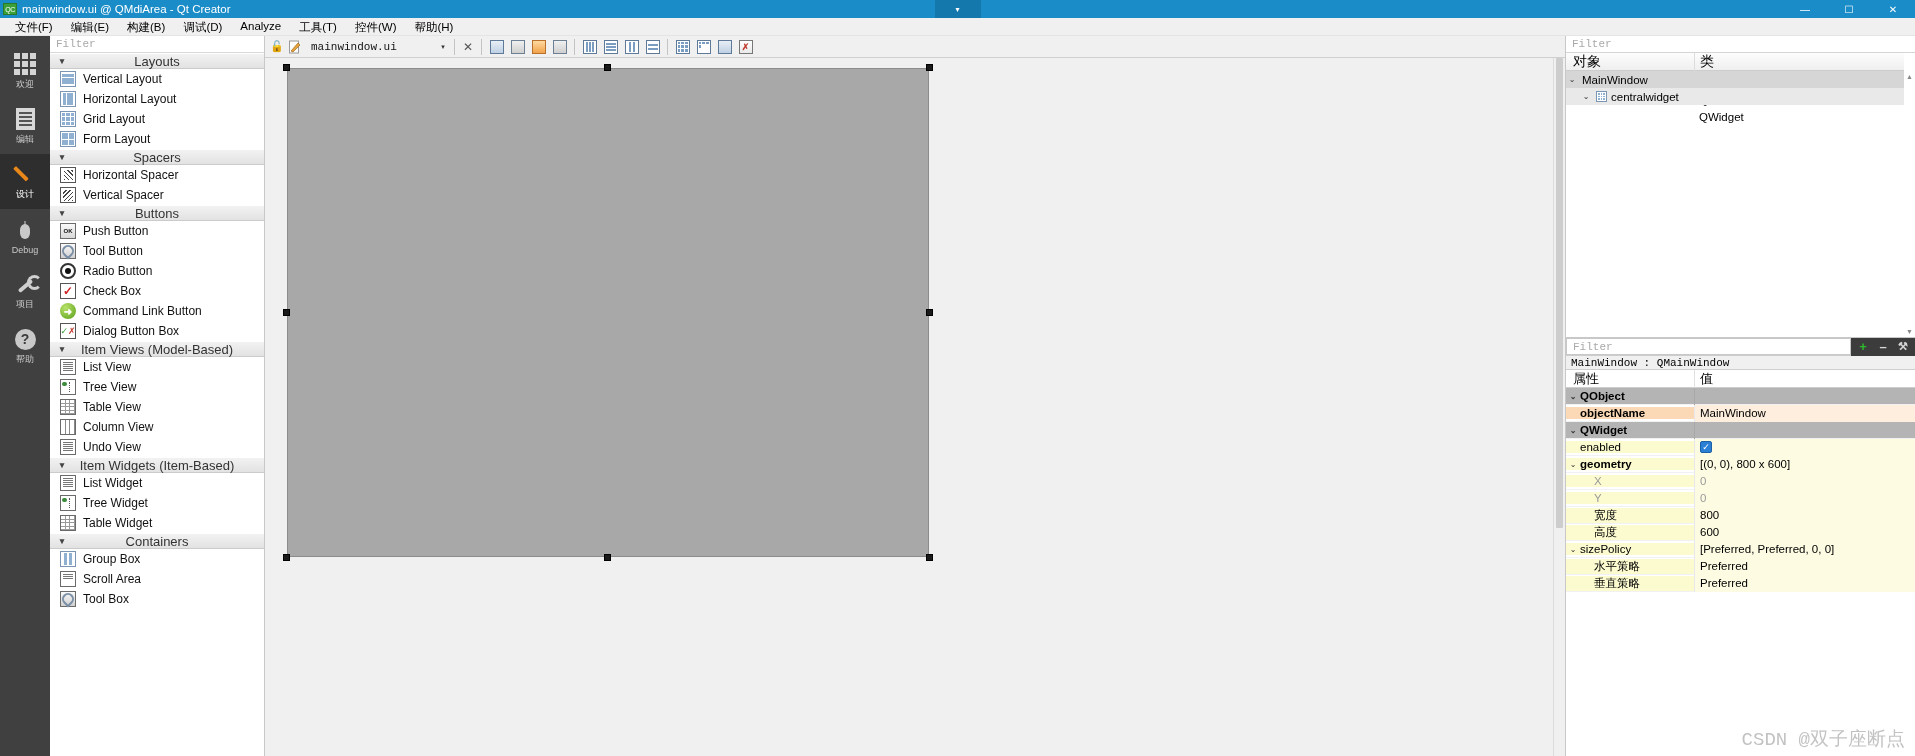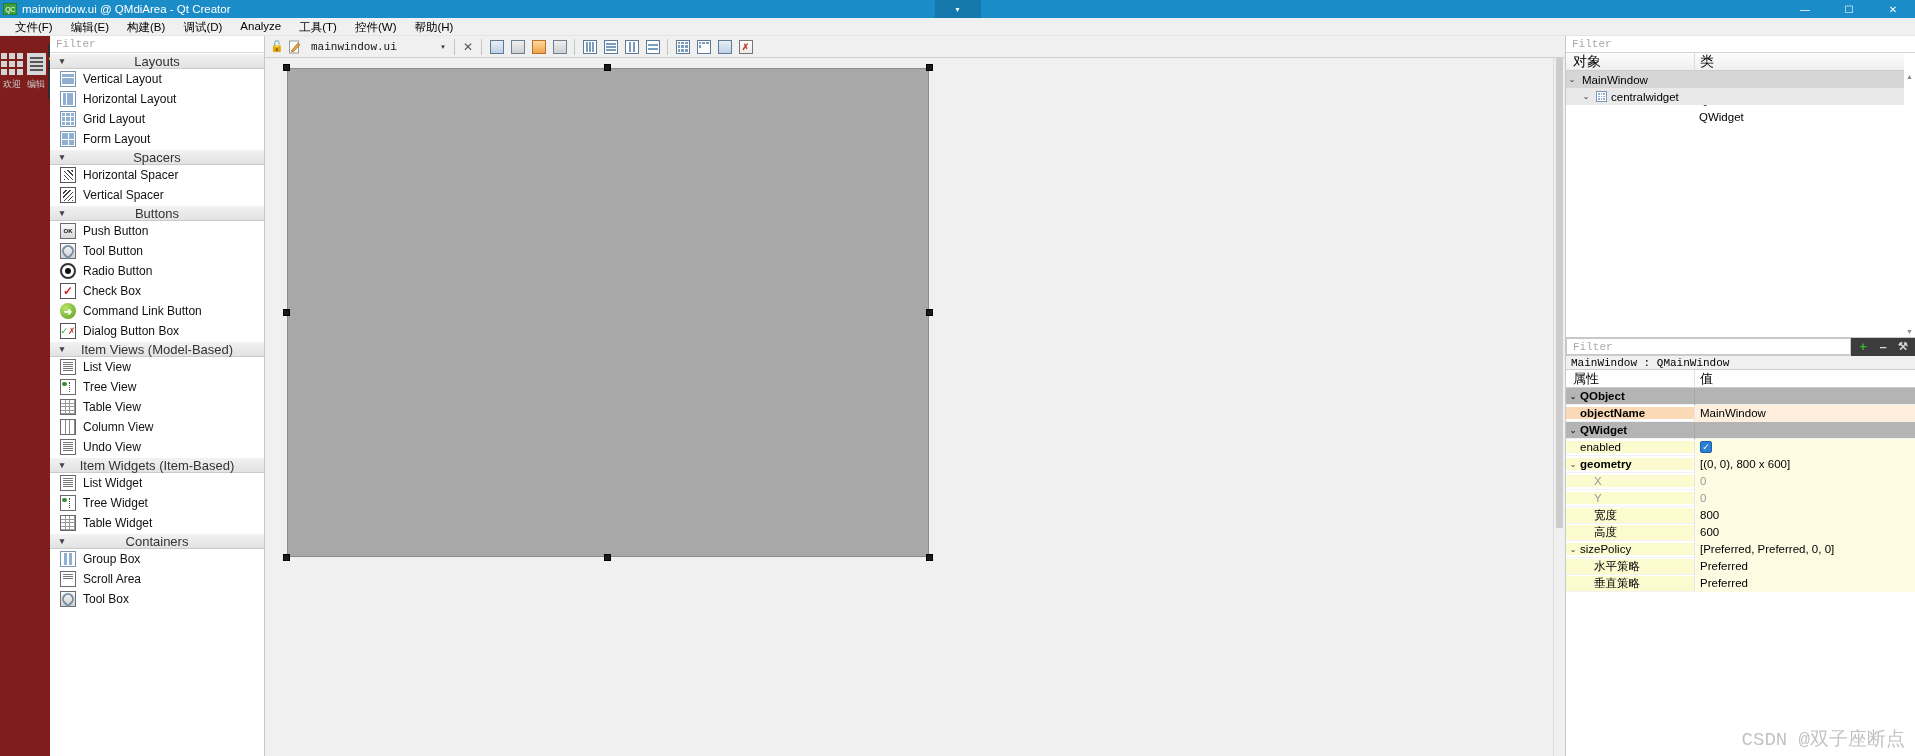--- a/index.html
+++ b/index.html
@@ -46,22 +46,22 @@
   }
   .menu-item{
     font-size:11.5px; color:#000; padding:2px 9px; cursor:default; white-space:nowrap;
   }
 
   
   .body{ flex:1; display:flex; min-height:0; }
 
   
   .modebar{
-    width:50px; background:#7f1d1d; flex:0 0 50px;
-    display:flex; align-items:stretch;
+    width:50px; background:#404040; flex:0 0 50px;
+    display:flex; flex-direction:column; align-items:stretch;
     padding-top:8px;
   }
   .mode{
     height:55px; display:flex; flex-direction:column;
     align-items:center; justify-content:center; gap:2px; cursor:default;
   }
   .mode.active{ background:#2e2e2e; }
   .mode-ico{ width:24px;height:24px;display:flex;align-items:center;justify-content:center; }
   .mode-lbl{ font-size:9px; color:#c8c8c8; font-family:"Liberation Sans",sans-serif; }
   .mode.active .mode-lbl{ color:#fff; }

